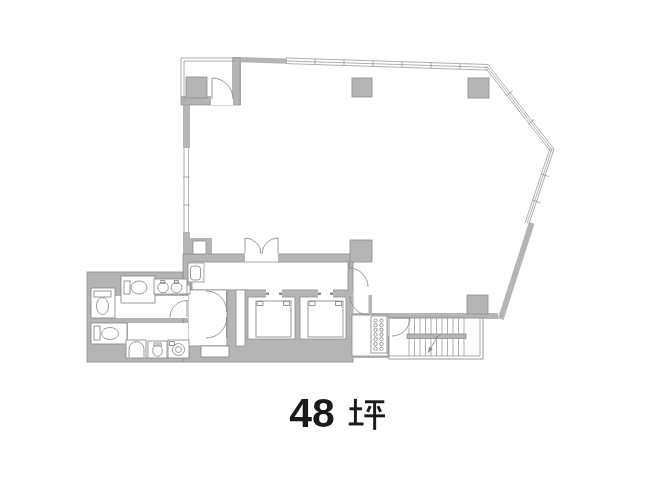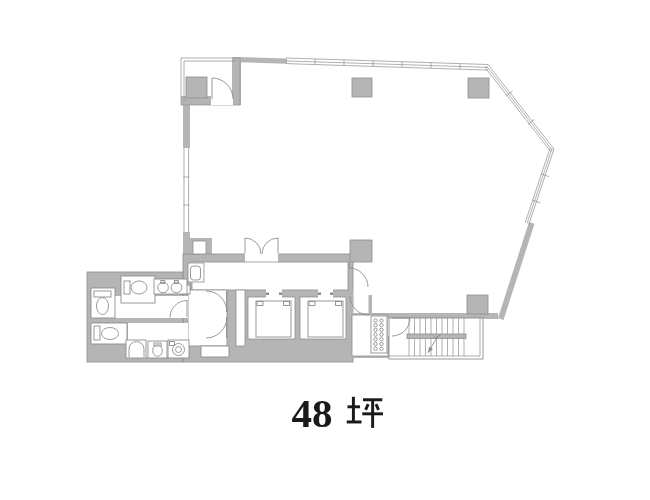--- a/index.html
+++ b/index.html
@@ -19,21 +19,21 @@
   .wn {fill:var(--wall-fill);stroke:none;}
   .cr {fill:#fff;stroke:var(--wall-line);stroke-width:.8;}
   .c  {fill:#fff;stroke:none;}
   .r  {fill:#fff;stroke:var(--wall-line);stroke-width:.9;}
   .l  {fill:none;stroke:var(--wall-line);stroke-width:.9;}
   .lt {fill:none;stroke:var(--wall-line);stroke-width:.7;}
   .mk {fill:var(--wall-line);stroke:none;}
   .area-label{
     position:absolute;left:12px;top:392px;width:650px;text-align:center;color:var(--text);
   }
-  .area-label .inner{display:inline-flex;align-items:flex-start;gap:13px;font-family:Liberation Serif, serif;}
+  .area-label .inner{display:inline-flex;align-items:flex-end;gap:13px;}
   .area-number{font-size:41px;line-height:42px;font-weight:600;letter-spacing:0px;color:var(--text);}
   .tsubo-glyph{display:block;margin-bottom:3px;}
 </style>
 </head>
 <body>
 
 <div class="canvas">
   <svg class="plan-svg" width="650" height="500" viewBox="0 0 650 500">
 
     <g>

